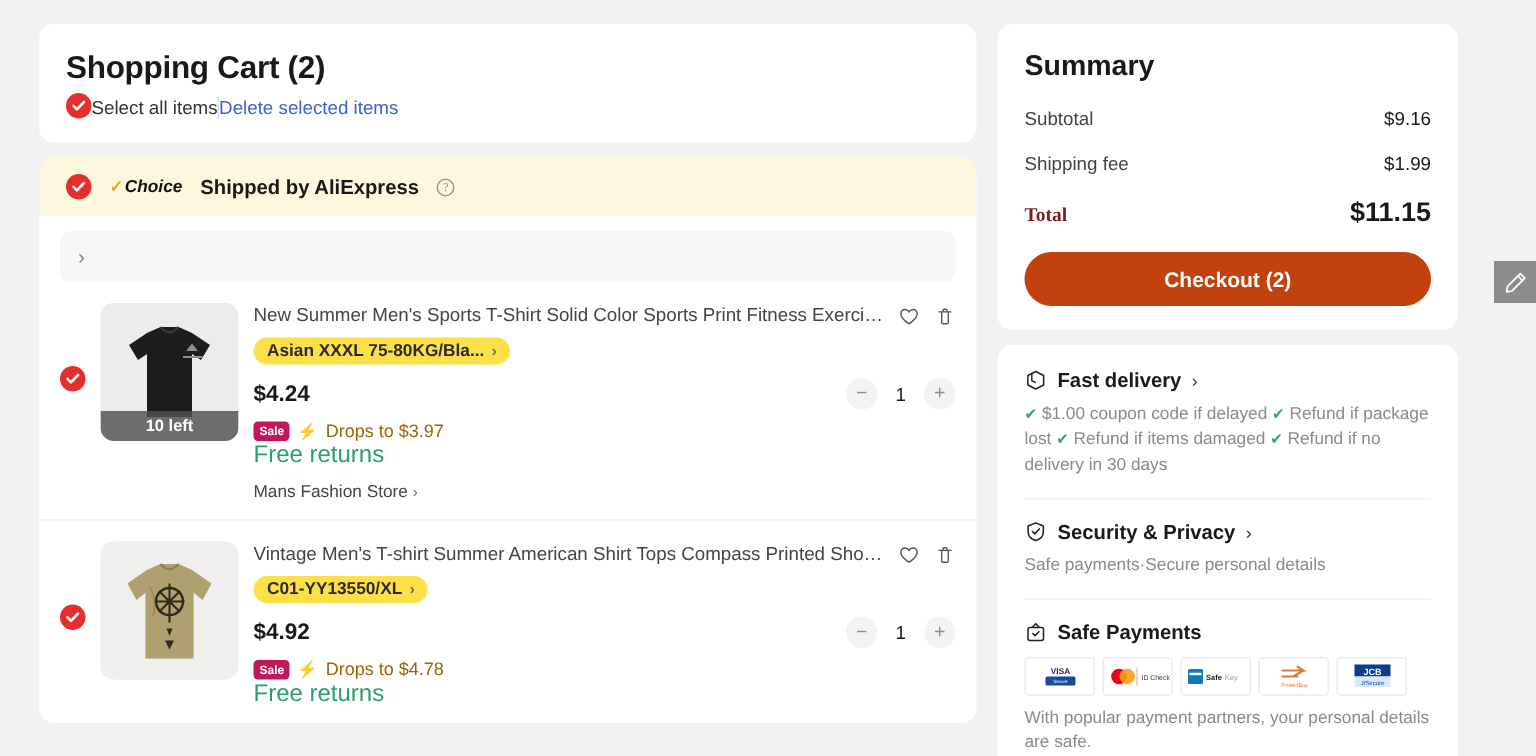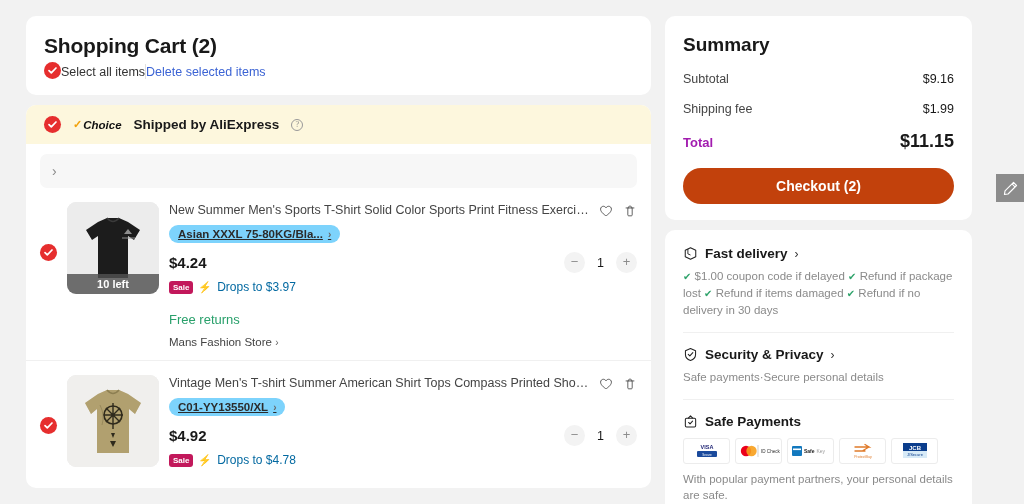--- a/index.html
+++ b/index.html
@@ -82,53 +82,53 @@
   }
   .item-body { flex: 1; min-width: 0; padding-top: 1px; }
   .item-top { display: flex; align-items: flex-start; gap: 10px; }
   .item-title {
     flex: 1; font-size: 12.5px; color: #444; line-height: 15px;
     white-space: nowrap; overflow: hidden; text-overflow: ellipsis;
   }
   .item-icons { display: flex; gap: 10px; padding-top: 1px; }
   .sku {
     display: inline-flex; align-items: center; gap: 5px;
-    background: #7dd3fc; border-radius: 11px;
+    background: #fde047; border-radius: 11px;
     padding: 3px 9px; margin-top: 7px;
-    font-size: 11.5px; font-weight: bold; color: #2b2b2b; text-decoration: underline;
+    font-size: 11.5px; font-weight: bold; color: #2b2b2b;
   }
   .sku .chev { font-size: 10px; color: #666; padding: 0; }
   .price-row { display: flex; align-items: center; justify-content: space-between; margin-top: 9px; }
   .price { font-size: 15px; font-weight: bold; color: #191919; }
   .qty { display: flex; align-items: center; gap: 11px; }
   .qbtn {
     width: 21px; height: 21px; border-radius: 50%;
     background: #f3f3f3; color: #8c8c8c;
     font-size: 13px; line-height: 20px; text-align: center; cursor: pointer;
   }
   .qval { font-size: 12.5px; color: #191919; min-width: 9px; text-align: center; }
   .drop-row { display: flex; align-items: center; gap: 5px; margin-top: 7px; }
   .sale-badge {
     background: #c2185b; color: #fff; font-size: 8px; font-weight: bold;
     padding: 2px 4px; border-radius: 3px; line-height: 9px;
   }
   .bolt { color: #e62e2e; font-size: 11px; }
-  .drop-txt { font-size: 12px; color: #0369a1; }
-  .free-ret { font-size: 13px; color: #29a06b; margin-top: 18px; }
+  .drop-txt { font-size: 12px; color: #a16207; }
+  .free-ret { font-size: 16px; color: #29a06b; margin-top: 1px; }
   .store { font-size: 11.5px; color: #444; margin-top: 9px; }
   .store .chev { font-size: 10px; color: #666; padding: 0; }
 
   
   .summary { padding: 18px 18px 16px 18px; }
   .sum-title { font-size: 19px; font-weight: bold; color: #191919; }
   .sum-row { display: flex; justify-content: space-between; align-items: baseline; margin-top: 16px; }
   .sum-lbl { font-size: 12.5px; color: #444; }
   .sum-val { font-size: 12.5px; color: #191919; }
   .sum-row.total { margin-top: 15px; }
-  .sum-row.total .sum-lbl { font-weight: bold; color: #a21caf; font-size: 13px; }
+  .sum-row.total .sum-lbl { font-weight: bold; color: #7f1d1d; font-size: 13px; font-family: Liberation Serif, serif; }
   .sum-row.total .sum-val { font-weight: bold; font-size: 18px; }
   .checkout {
     margin-top: 16px; width: 100%; height: 36px;
     background: #c2410c; color: #fff; border: none; border-radius: 18px;
     font-size: 14px; font-weight: bold; cursor: pointer;
     font-family: "Liberation Sans", sans-serif;
   }
 
   
   .trust { padding: 16px 18px 14px 18px; }

